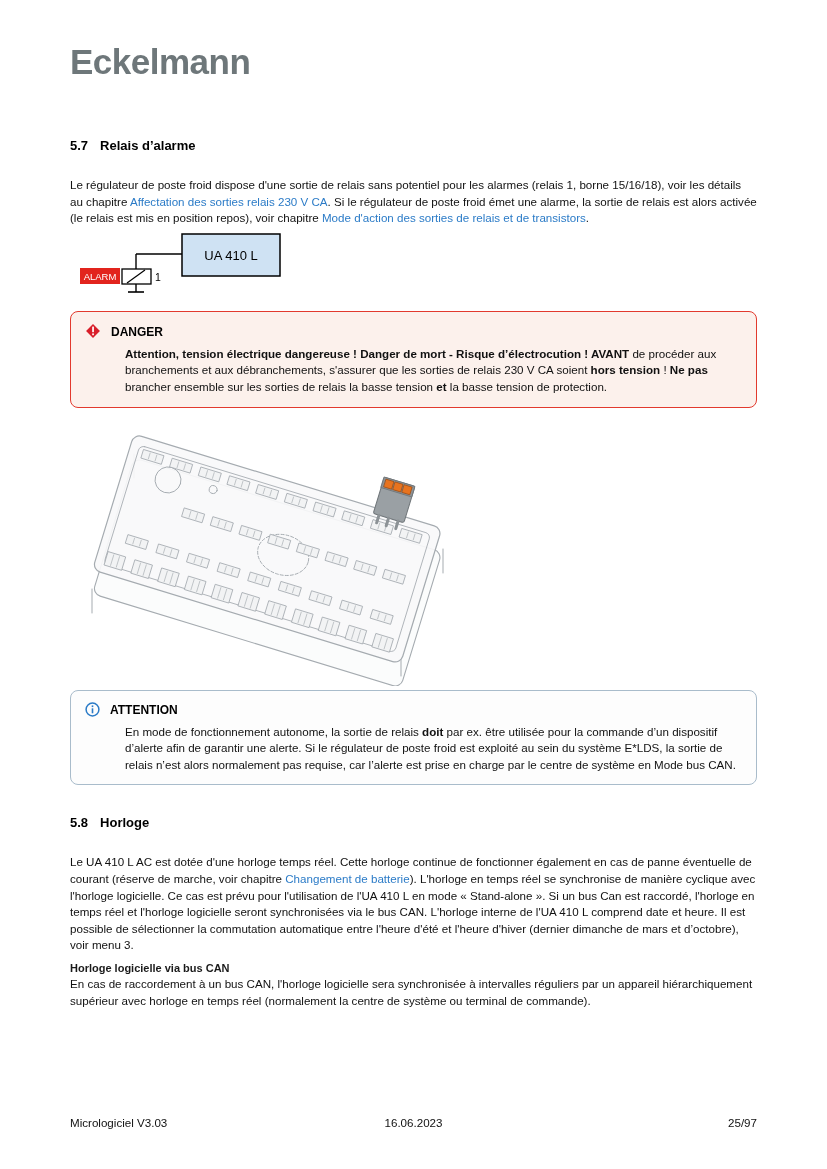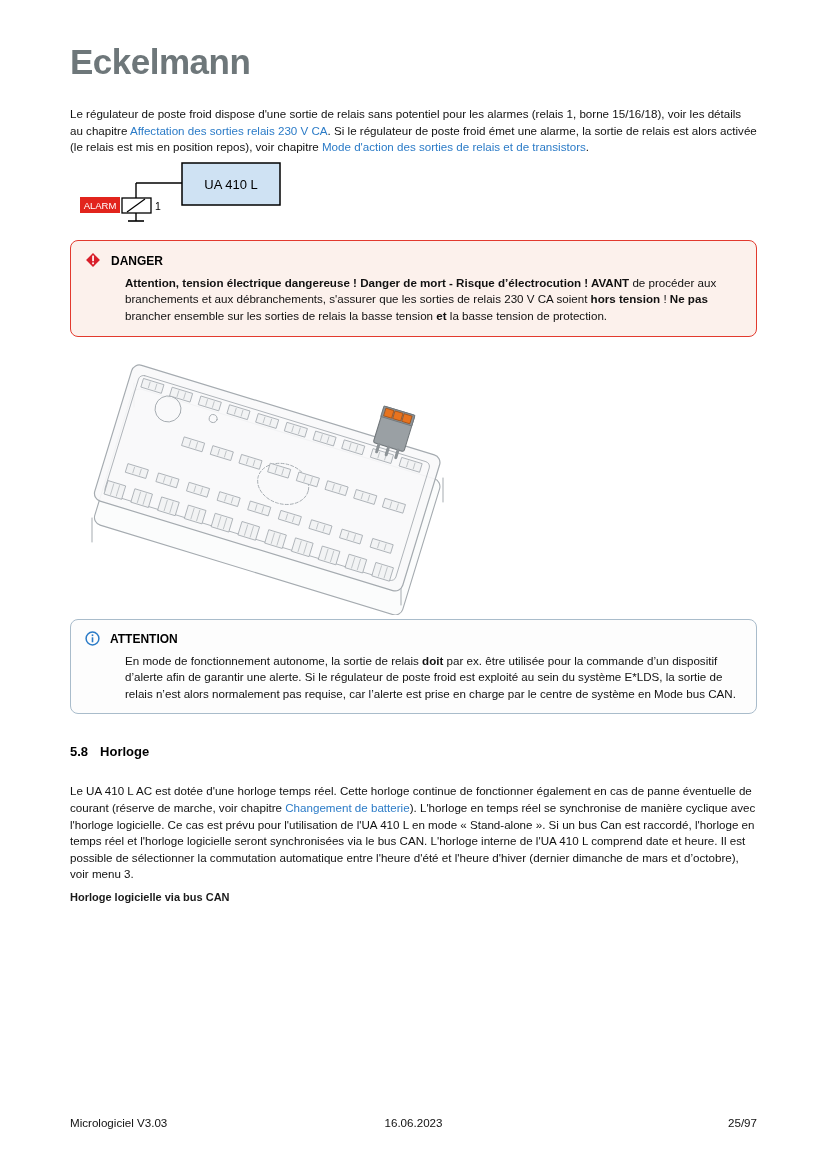--- a/index.html
+++ b/index.html
@@ -64,20 +64,23 @@
   .footer .c{position:absolute;left:0;right:0;text-align:center;}
 </style>
 </head>
 <body>
 
 <div class="page">
   <div class="content">
 
     <div class="logo">Eckelmann</div>
 
+    <h2 class="sect" id="sect-relay">
+      <span class="num">5.7</span><span>Relais d’alarme</span>
+    </h2>
 
     <p class="rich para"><span>Le régulateur de poste froid dispose d'une sortie de relais sans potentiel pour les alarmes (relais 1, borne 15/16/18), voir les détails au chapitre </span><a>Affectation des sorties relais 230 V CA</a><span>. Si le régulateur de poste froid émet une alarme, la sortie de relais est alors activée (le relais est mis en position repos), voir chapitre </span><a>Mode d'action des sorties de relais et de transistors</a><span>.</span></p>
 
     <div class="alarm-diagram">
       <svg width="210" height="66" viewBox="0 0 210 66">
 
         <line x1="58" y1="36" x2="58" y2="21" stroke="#000" stroke-width="1.4"></line>
         <line x1="58" y1="21" x2="104" y2="21" stroke="#000" stroke-width="1.4"></line>
 
         <line x1="58" y1="51" x2="58" y2="59" stroke="#000" stroke-width="1.4"></line>
@@ -272,20 +275,21 @@
       <div class="nbody rich"><span>En mode de fonctionnement autonome, la sortie de relais </span><span class="b">doit</span><span> par ex. être utilisée pour la commande d’un dispositif d’alerte afin de garantir une alerte. Si le régulateur de poste froid est exploité au sein du système E*LDS, la sortie de relais n’est alors normalement pas requise, car l’alerte est prise en charge par le centre de système en Mode bus CAN.</span></div>
     </div>
 
     <h2 class="sect" id="sect-clock">
       <span class="num">5.8</span><span>Horloge</span>
     </h2>
 
     <p class="rich para"><span>Le UA 410 L AC est dotée d'une horloge temps réel. Cette horloge continue de fonctionner également en cas de panne éventuelle de courant (réserve de marche, voir chapitre </span><a>Changement de batterie</a><span>). L'horloge en temps réel se synchronise de manière cyclique avec l'horloge logicielle. Ce cas est prévu pour l'utilisation de l'UA 410 L en mode « Stand-alone ». Si un bus Can est raccordé, l'horloge en temps réel et l'horloge logicielle seront synchronisées via le bus CAN. L'horloge interne de l'UA 410 L comprend date et heure. Il est possible de sélectionner la commutation automatique entre l'heure d'été et l'heure d'hiver (dernier dimanche de mars et d’octobre), voir menu 3.</span></p>
 
     <div class="mini-head">Horloge logicielle via bus CAN</div>
+    <p class="rich"><span>En cas de raccordement à un bus CAN, l'horloge logicielle sera synchronisée à intervalles réguliers par un appareil hiérarchiquement supérieur avec horloge en temps réel (normalement la centre de système ou terminal de commande).</span></p>
 
   </div>
 
   <div class="footer">
     <span>Micrologiciel V3.03</span>
     <span class="c">16.06.2023</span>
     <span>25/97</span>
   </div>
 </div>
 

